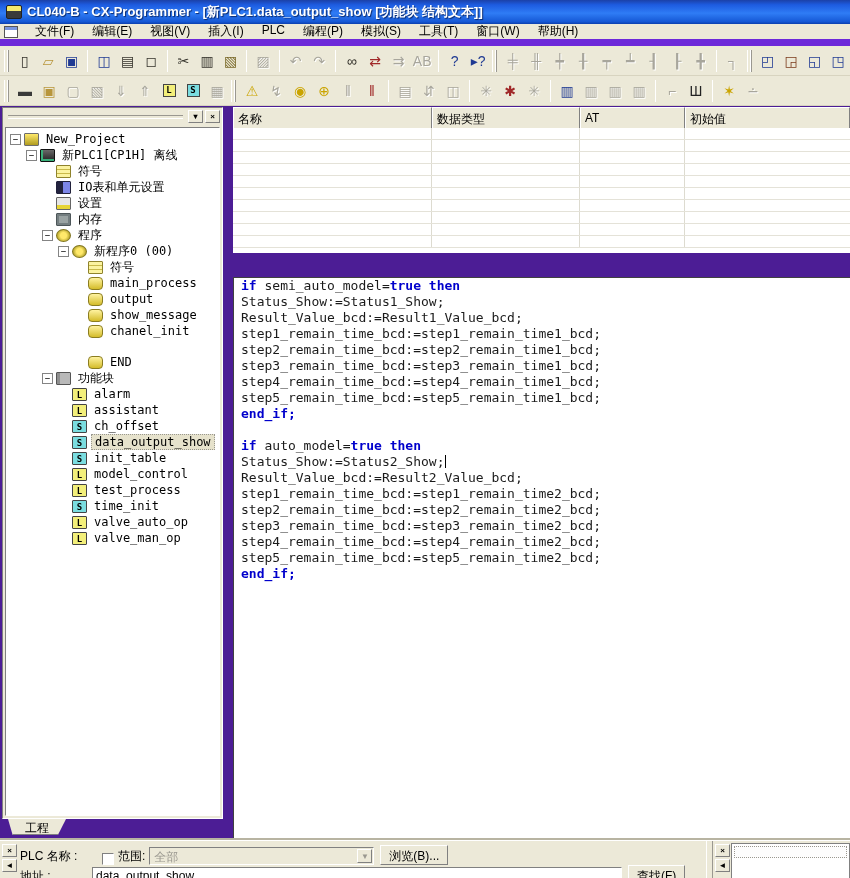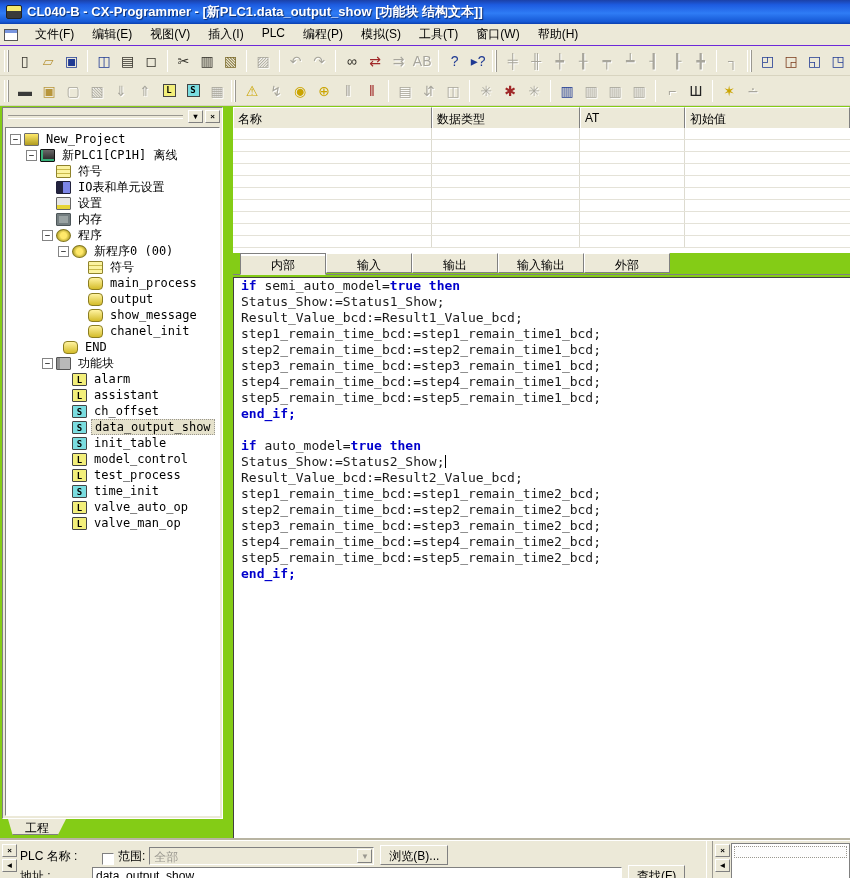--- a/index.html
+++ b/index.html
@@ -1,30 +1,30 @@
 <!DOCTYPE html>
 <html><head>
 <meta charset="utf-8">
 <style>
   * { box-sizing: border-box; margin:0; padding:0; }
   html,body { width:850px; height:878px; overflow:hidden; }
   body { font-family:"Liberation Sans","DejaVu Sans",sans-serif; font-size:12px; background:#ece9d8; }
-  .window { position:relative; width:850px; height:878px; background:#84cc16; overflow:hidden; }
+  .window { position:relative; width:850px; height:878px; background:#4c1d95; overflow:hidden; }
 
   
   .titlebar { position:absolute; left:0; top:0; width:850px; height:24px;
     background:linear-gradient(180deg,#1b41a8 0%,#1d5be0 20%,#2f7cf5 55%,#1659d6 90%,#0c3fae 100%);
     display:flex; align-items:center; padding:0 6px; color:#fff; font-weight:bold; font-size:13px;
     text-shadow:1px 1px 1px #0a2a6e; }
   .app-icon { width:16px; height:14px; margin-right:5px; border:1px solid #222;
     background:linear-gradient(#f4e96d 0 40%,#3a3a3a 40%); border-radius:2px; }
 
   
   .menubar { position:absolute; left:0; top:24px; width:850px; height:22px; background:#ece9d8;
-    display:flex; align-items:center; border-bottom:1px solid #6d28d9; }
+    display:flex; align-items:center; border-bottom:7px solid #6d28d9; }
   .child-icon { width:14px; height:12px; border:1px solid #555; background:#fff; margin:0 8px 0 4px;
     box-shadow:inset 0 3px 0 #7a96df; }
   .menu-item { padding:3px 9px; color:#000; cursor:default; }
 
   
   .toolbar { position:absolute; left:0; width:850px; height:30px; background:#ece9d8;
     display:flex; align-items:center; border-bottom:1px solid #d8d4c0; padding-left:2px; }
   .tb1 { top:46px; } .tb2 { top:76px; }
   .grip { width:5px; height:22px; margin:0 4px 0 2px;
     border-left:1px solid #fff; border-right:1px solid #9a9890;
@@ -295,21 +295,21 @@
         <div class="trow" style="padding-left: 68px;">
           <span style="width: 14px;"></span>
           <span class="ico ico-sec"></span>
           <span class="tlabel">show_message</span>
         </div>
         <div class="trow" style="padding-left: 68px;">
           <span style="width: 14px;"></span>
           <span class="ico ico-sec"></span>
           <span class="tlabel">chanel_init</span>
         </div>
-        <div class="trow" style="padding-left: 43px;">
+        <div class="trow" style="padding-left: 68px; margin-top: 15px;">
           <span style="width: 14px;"></span>
           <span class="ico ico-sec"></span>
           <span class="tlabel">END</span>
         </div>
         <div class="trow" style="padding-left: 36px;">
           <span class="exp">−</span>
           <span class="ico ico-fb"></span>
           <span class="tlabel">功能块</span>
         </div>
         <div class="trow" style="padding-left: 52px;">
@@ -430,27 +430,20 @@
         </div>
         <div class="vt-row">
           <div class="vt-cell" style="width: 199px;"></div>
           <div class="vt-cell" style="width: 148px;"></div>
           <div class="vt-cell" style="width: 105px;"></div>
           <div class="vt-cell" style="width: 165px; flex: 1 1 0%; border-right: none;"></div>
         </div>
       </div>
   </div>
 
-  <div class="sec-tabs" id="sec-tabs">
-      <div class="sec-tab active">内部</div>
-      <div class="sec-tab">输入</div>
-      <div class="sec-tab">输出</div>
-      <div class="sec-tab">输入输出</div>
-      <div class="sec-tab">外部</div>
-    </div>
 
   <div class="editor" id="editor">
       <div class="cline"><span class="k">if </span><span>semi_auto_model=</span><span class="k">true</span><span> </span><span class="k">then</span></div>
       <div class="cline"><span>Status_Show:=Status1_Show;</span></div>
       <div class="cline"><span>Result_Value_bcd:=Result1_Value_bcd;</span></div>
       <div class="cline"><span>step1_remain_time_bcd:=step1_remain_time1_bcd;</span></div>
       <div class="cline"><span>step2_remain_time_bcd:=step2_remain_time1_bcd;</span></div>
       <div class="cline"><span>step3_remain_time_bcd:=step3_remain_time1_bcd;</span></div>
       <div class="cline"><span>step4_remain_time_bcd:=step4_remain_time1_bcd;</span></div>
       <div class="cline"><span>step5_remain_time_bcd:=step5_remain_time1_bcd;</span></div>

